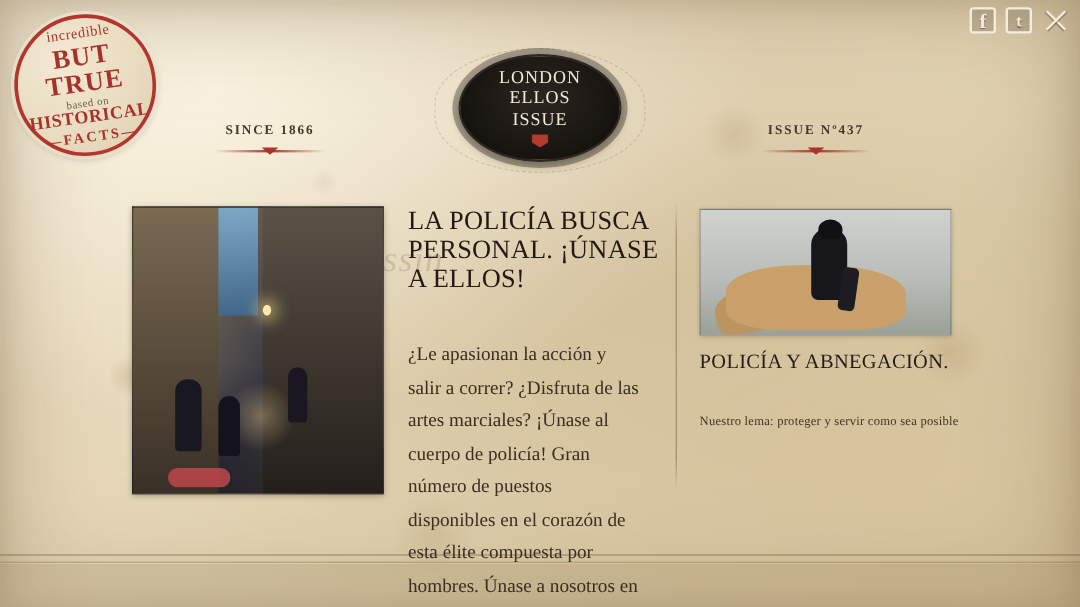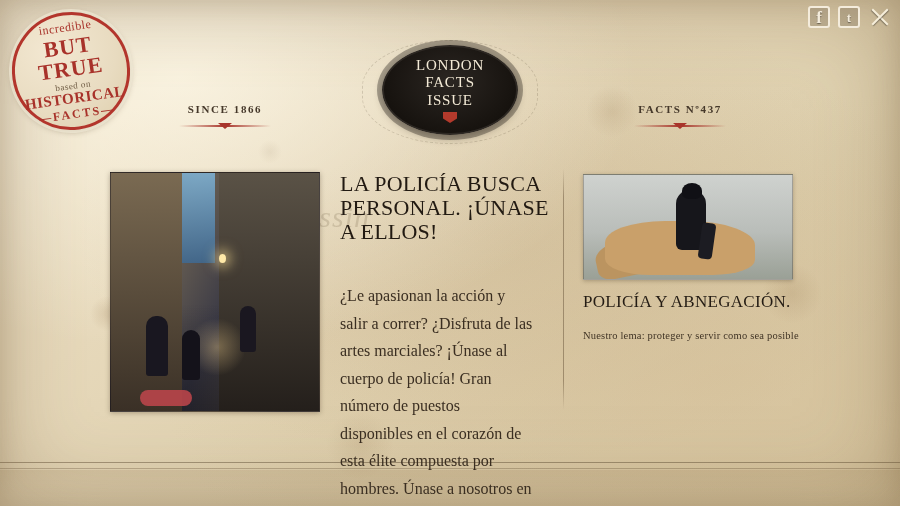--- a/index.html
+++ b/index.html
@@ -202,21 +202,21 @@
   .art-side .rider { position:absolute; left:44%; top:14%; width:30px; height:60px; background:#16161b; border-radius:14px 14px 6px 6px; }
   .art-side .helmet { position:absolute; left:47%; top:8%; width:20px; height:16px; background:#101015; border-radius:50% 50% 35% 35%; }
   .art-side .legs { position:absolute; left:56%; top:46%; width:14px; height:36px; background:#1c1c22; border-radius:4px; transform: rotate(8deg); }
 
   .sub-headline {
     position: absolute; left: 583px; top: 132px; width: 280px;
     font-family: "Liberation Serif", serif;
     font-size: 17px; color: #241c14; letter-spacing: 0.3px;
   }
   .sub-text {
-    position: absolute; left: 583px; top: 170px; width: 300px;
+    position: absolute; left: 583px; top: 186px; width: 300px;
     font-family: "Liberation Serif", serif;
     font-size: 10.5px; color: #403425; letter-spacing: 0.2px;
   }
 
   
   .bottom-rule {
     position: absolute; left: 0; width: 900px; height: 1px;
     background: rgba(85,66,42,0.45);
   }
   .bottom-rule.r1 { top: 462px; }
@@ -254,32 +254,32 @@
     <div class="l2">BUT TRUE</div>
     <div class="l3">based on</div>
     <div class="l4">HISTORICAL</div>
     <div class="l5">—FACTS—</div>
   </div>
 
   <div class="masthead">
     <div class="flourish"></div>
     <div class="mast-oval">
       <div class="t">LONDON</div>
-      <div class="t">FACTS</div>
+      <div class="t">ELLOS</div>
       <div class="t">ISSUE</div>
       <div class="crest"></div>
     </div>
   </div>
 
   <div class="kicker left">
     <div>SINCE 1866</div>
     <div class="rule"></div>
   </div>
   <div class="kicker right">
-    <div>FACTS Nº437</div>
+    <div>ISSUE Nº437</div>
     <div class="rule"></div>
   </div>
 
   <div class="content">
 
     <div class="art-main">
       <div class="bldgL"></div>
       <div class="sky"></div>
       <div class="bldgR"></div>
       <div class="glow"></div>

